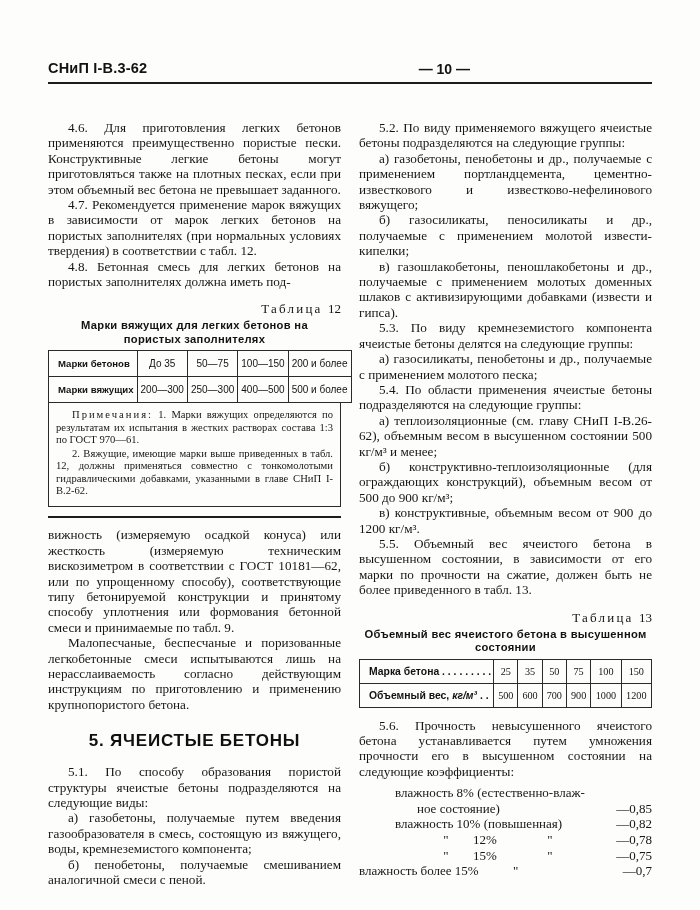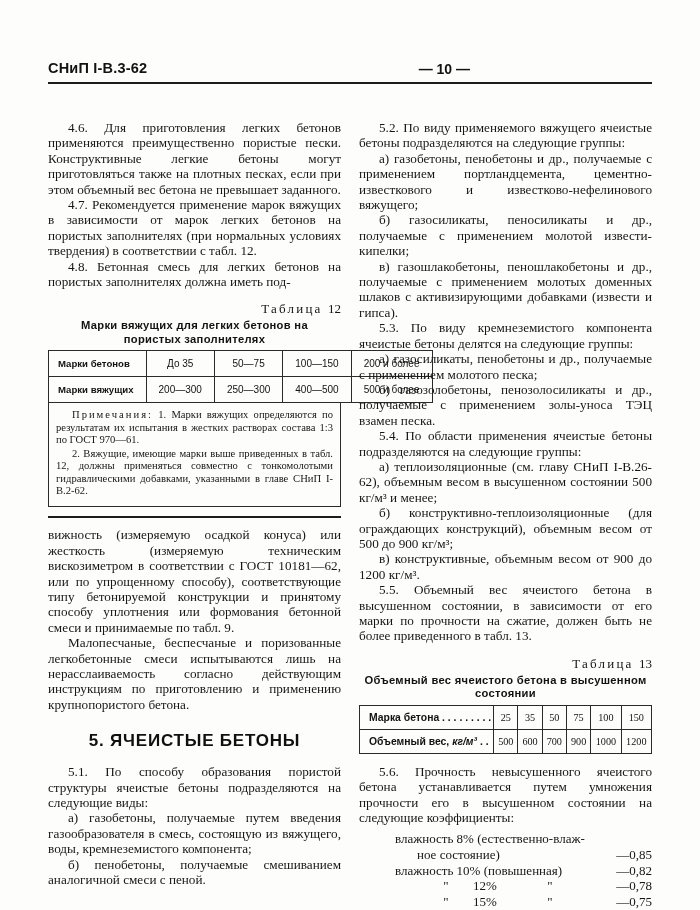--- a/index.html
+++ b/index.html
@@ -113,21 +113,21 @@
   
   table.grid {
     border-collapse: collapse;
     width: 100%;
     font-family: "Liberation Sans", "DejaVu Sans", sans-serif;
     font-size: 10px;
     color: #121212;
   }
   table.grid td {
     border: 1px solid #2a2a2a;
-    padding: 7px 12px;
+    padding: 7px 3px;
     text-align: center;
     white-space: nowrap;
   }
   table.grid td.rowhdr {
     text-align: left;
     padding-left: 9px;
     font-weight: bold;
     font-size: 9.6px;
   }
   table.t12 td.rowhdr { width: 96px; }
@@ -263,21 +263,20 @@
     </div>
 
     <div class="col">
 
       <p class="para indent blk">5.2. По виду применяемого вяжущего ячеистые бетоны подразделяются на следующие группы:</p>
       <p class="para indent blk">а) газобетоны, пенобетоны и др., получаемые с применением портландцемента, цементно-известкового и известково-нефелинового вяжущего;</p>
       <p class="para indent blk">б) газосиликаты, пеносиликаты и др., получаемые с применением молотой извести-кипелки;</p>
       <p class="para indent blk">в) газошлакобетоны, пеношлакобетоны и др., получаемые с применением молотых доменных шлаков с активизирующими добавками (извести и гипса).</p>
       <p class="para indent blk">5.3. По виду кремнеземистого компонента ячеистые бетоны делятся на следующие группы:</p>
       <p class="para indent blk">а) газосиликаты, пенобетоны и др., получаемые с применением молотого песка;</p>
-      <p class="para indent blk">б) газозолобетоны, пенозолосиликаты и др., получаемые с применением золы-уноса ТЭЦ взамен песка.</p>
       <p class="para indent blk">5.4. По области применения ячеистые бетоны подразделяются на следующие группы:</p>
       <p class="para indent blk">а) теплоизоляционные (см. главу СНиП I-В.26-62), объемным весом в высушенном состоянии 500 кг/м³ и менее;</p>
       <p class="para indent blk">б) конструктивно-теплоизоляционные (для ограждающих конструкций), объемным весом от 500 до 900 кг/м³;</p>
       <p class="para indent blk">в) конструктивные, объемным весом от 900 до 1200 кг/м³.</p>
       <p class="para indent blk">5.5. Объемный вес ячеистого бетона в высушенном состоянии, в зависимости от его марки по прочности на сжатие, должен быть не более приведенного в табл. 13.</p>
 
       <div class="tbl-number">
         <span>Таблица</span>
         <span class="n">13</span>
       </div>

